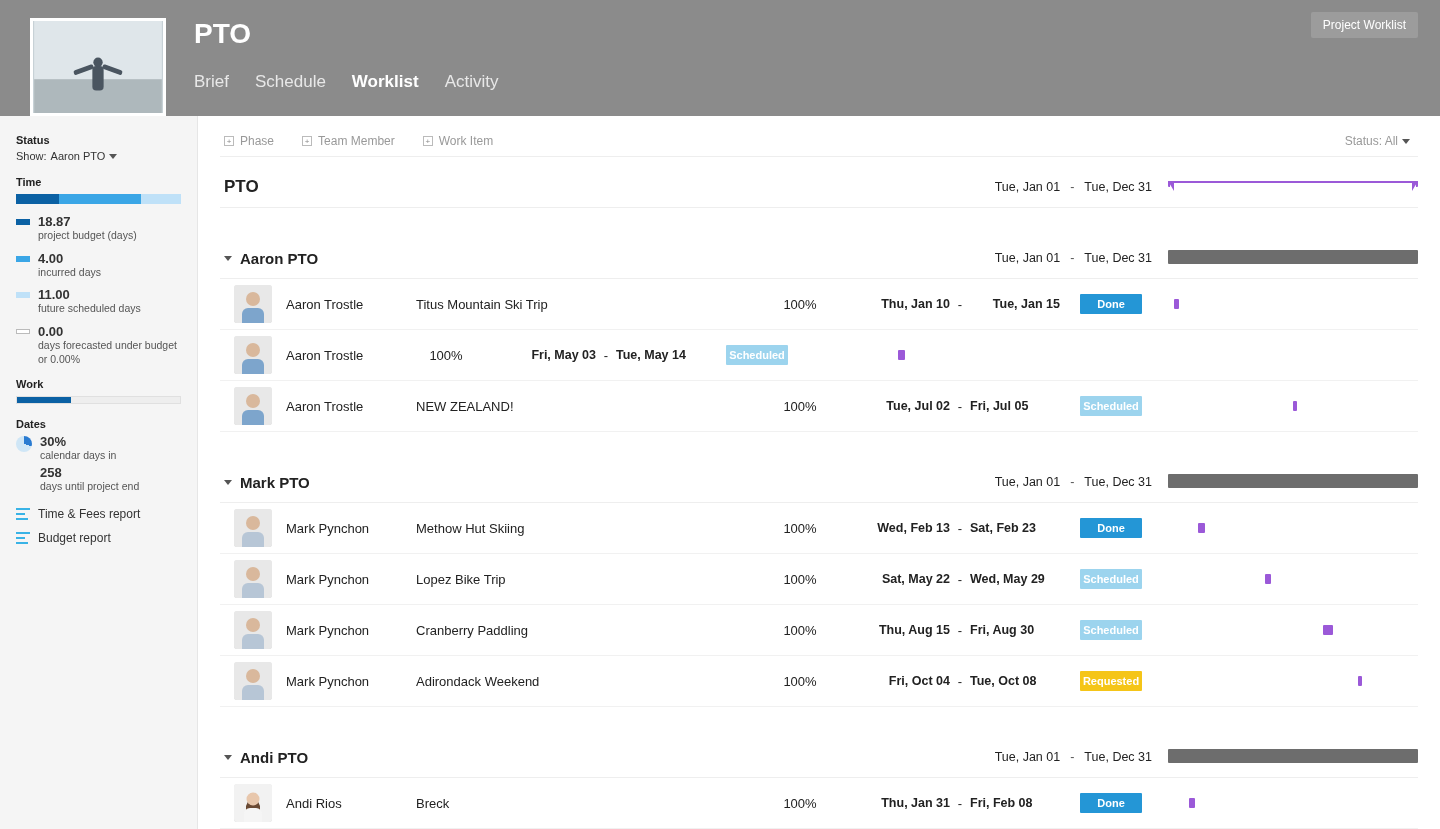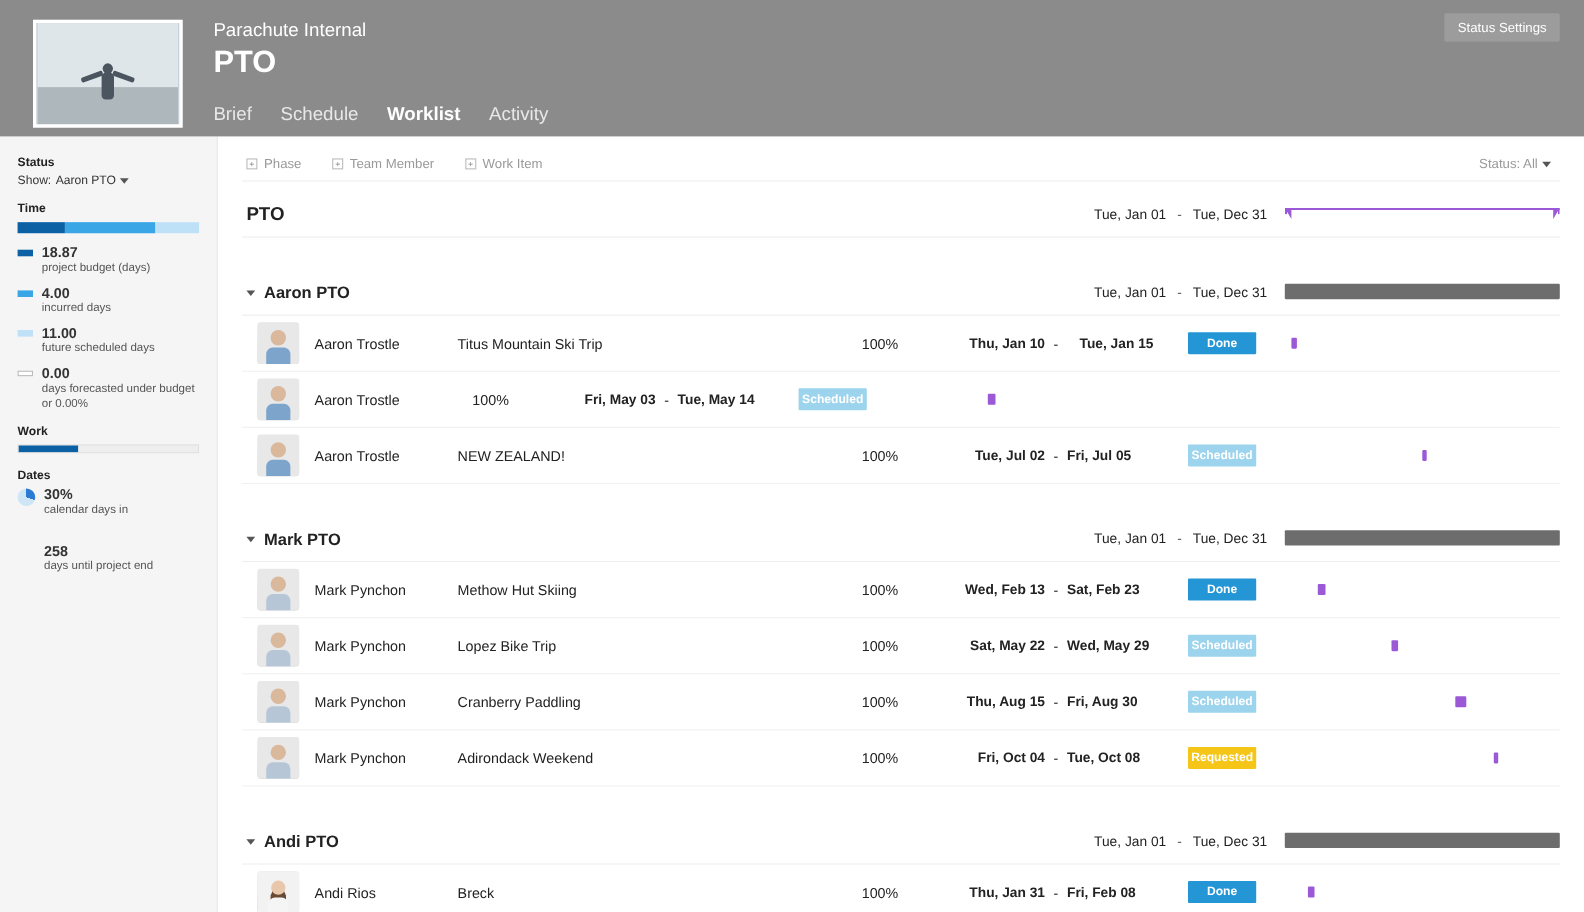--- a/index.html
+++ b/index.html
@@ -149,30 +149,29 @@
   </defs>
 </svg>
 
 <div class="hero">
   <div class="thumb">
     <svg viewBox="0 0 136 98">
         <use href="#hero-img"></use>
       </svg>
   </div>
   <div class="titles">
-    <div class="org">Parachute Internal</div>
     <div class="proj">PTO</div>
     <div class="tabs" id="hero-tabs">
         <span class="tab">Brief</span>
         <span class="tab">Schedule</span>
         <span class="tab active">Worklist</span>
         <span class="tab">Activity</span>
       </div>
   </div>
-  <button class="settings-btn">Status Settings</button>
+  <button class="settings-btn">Project Worklist</button>
 </div>
 
 <div class="main">
 
   <aside class="sidebar">
     <h6>Status</h6>
     <div class="show-line">
       <span>Show:</span>
       <span>Aaron PTO</span>
       <span class="caret-down"></span>
@@ -210,25 +209,43 @@
     <div class="work-bar">
         <div class="fill"></div>
       </div>
 
     <h6 style="margin-top:14px">Dates</h6>
     <div class="metric">
       <div class="pie"></div>
       <div>
         <div class="val">30%</div>
         <div class="lab">calendar days in</div>
-        <div class="val" style="margin-top:22px">258</div>
+        <div class="val" style="margin-top:2px">258</div>
         <div class="lab">days until project end</div>
       </div>
     </div>
 
+    <div id="report-links" style="margin-top:14px">
+        <div class="report-link">
+          <span class="ricon">
+            <span></span>
+            <span></span>
+            <span></span>
+          </span>
+          <span>Time &amp; Fees report</span>
+        </div>
+        <div class="report-link">
+          <span class="ricon">
+            <span></span>
+            <span></span>
+            <span></span>
+          </span>
+          <span>Budget report</span>
+        </div>
+      </div>
   </aside>
 
   <div class="content">
     <div class="col-head">
       <div class="chcell">
           <span class="chbox">+</span>
           <span>Phase</span>
         </div>
       <div class="chcell">
           <span class="chbox">+</span>
@@ -280,21 +297,21 @@
     <div class="avatar">
               <svg viewBox="0 0 38 38">
                 <use href="#av-m"></use>
               </svg>
             </div>
     <div class="name">Aaron Trostle</div>
     <div class="item">Titus Mountain Ski Trip</div>
     <div class="pct">100%</div>
     <div class="date">Thu, Jan 10</div>
     <div class="dash">-</div>
-    <div class="date" style="text-align:center">Tue, Jan 15</div>
+    <div class="date" style="text-align:right">Tue, Jan 15</div>
     <div class="status"><span class="badge done">Done</span></div>
     <div class="gantt-col">
     <div class="gantt-wrap">
                 <div class="bar purple" style="left:6px;width:5px"></div>
               </div>
             </div>
   </div>
           <div class="row">
     <div class="avatar">
               <svg viewBox="0 0 38 38">

